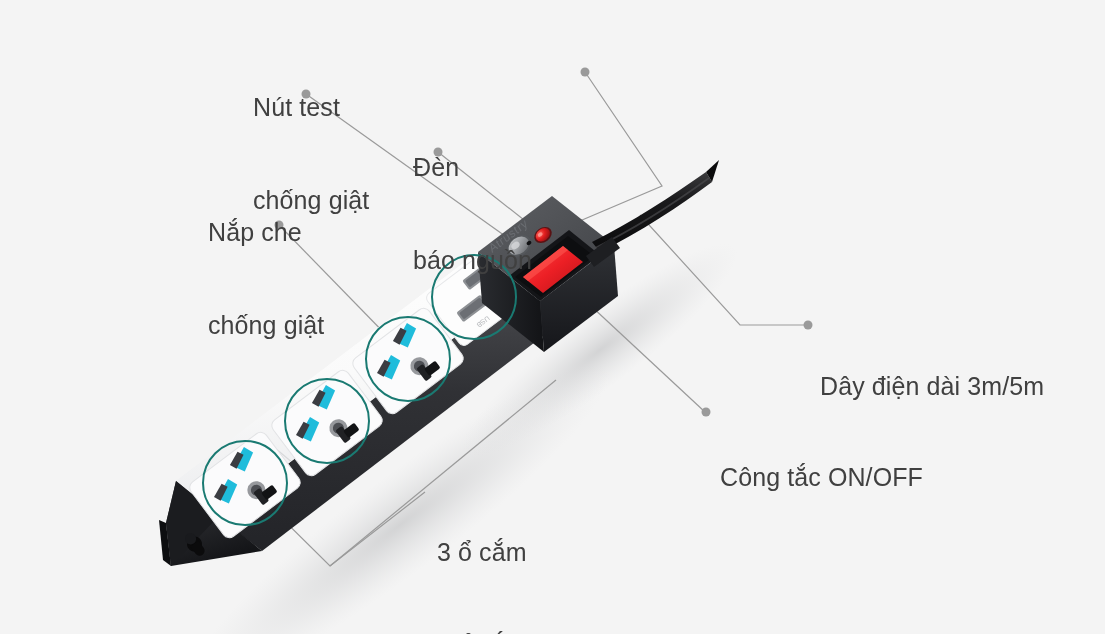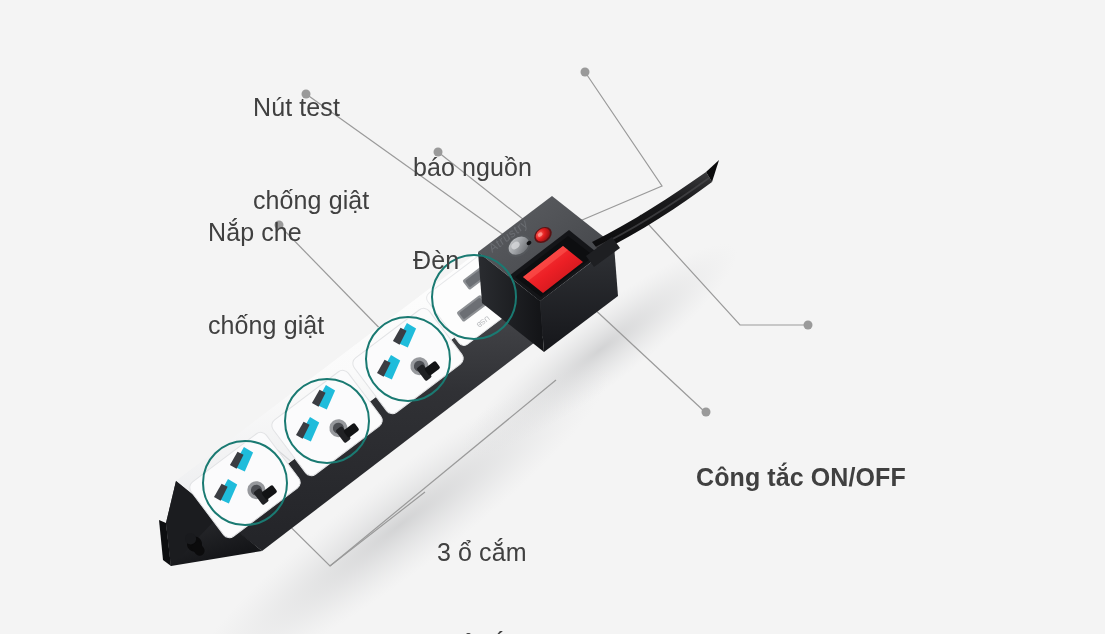--- a/index.html
+++ b/index.html
@@ -265,31 +265,34 @@
     </g>
   </svg>
 
   <div class="lbl" style="left:253px;top:30px;">
     <div>Nút test</div>
     <div>chống giật</div>
   </div>
 
 
   <div class="lbl" style="left:413px;top:90px;">
+    <div>Đèn</div>
     <div>báo nguồn</div>
-    <div>Đèn</div>
   </div>
 
   <div class="lbl" style="left:208px;top:155px;">
     <div>Nắp che</div>
     <div>chống giật</div>
   </div>
 
-
-  <div class="lbl" style="left:696px;top:400px;font-weight:bold;">
+  <div class="lbl" style="left:820px;top:309px;">
+    <div>Dây điện dài 3m/5m</div>
+  </div>
+
+  <div class="lbl" style="left:720px;top:400px;">
     <div>Công tắc ON/OFF</div>
   </div>
 
   <div class="lbl" style="left:437px;top:475px;">
     <div>3 ổ cắm</div>
     <div>2 ổ cắm USB</div>
   </div>
 
 </div>
 

